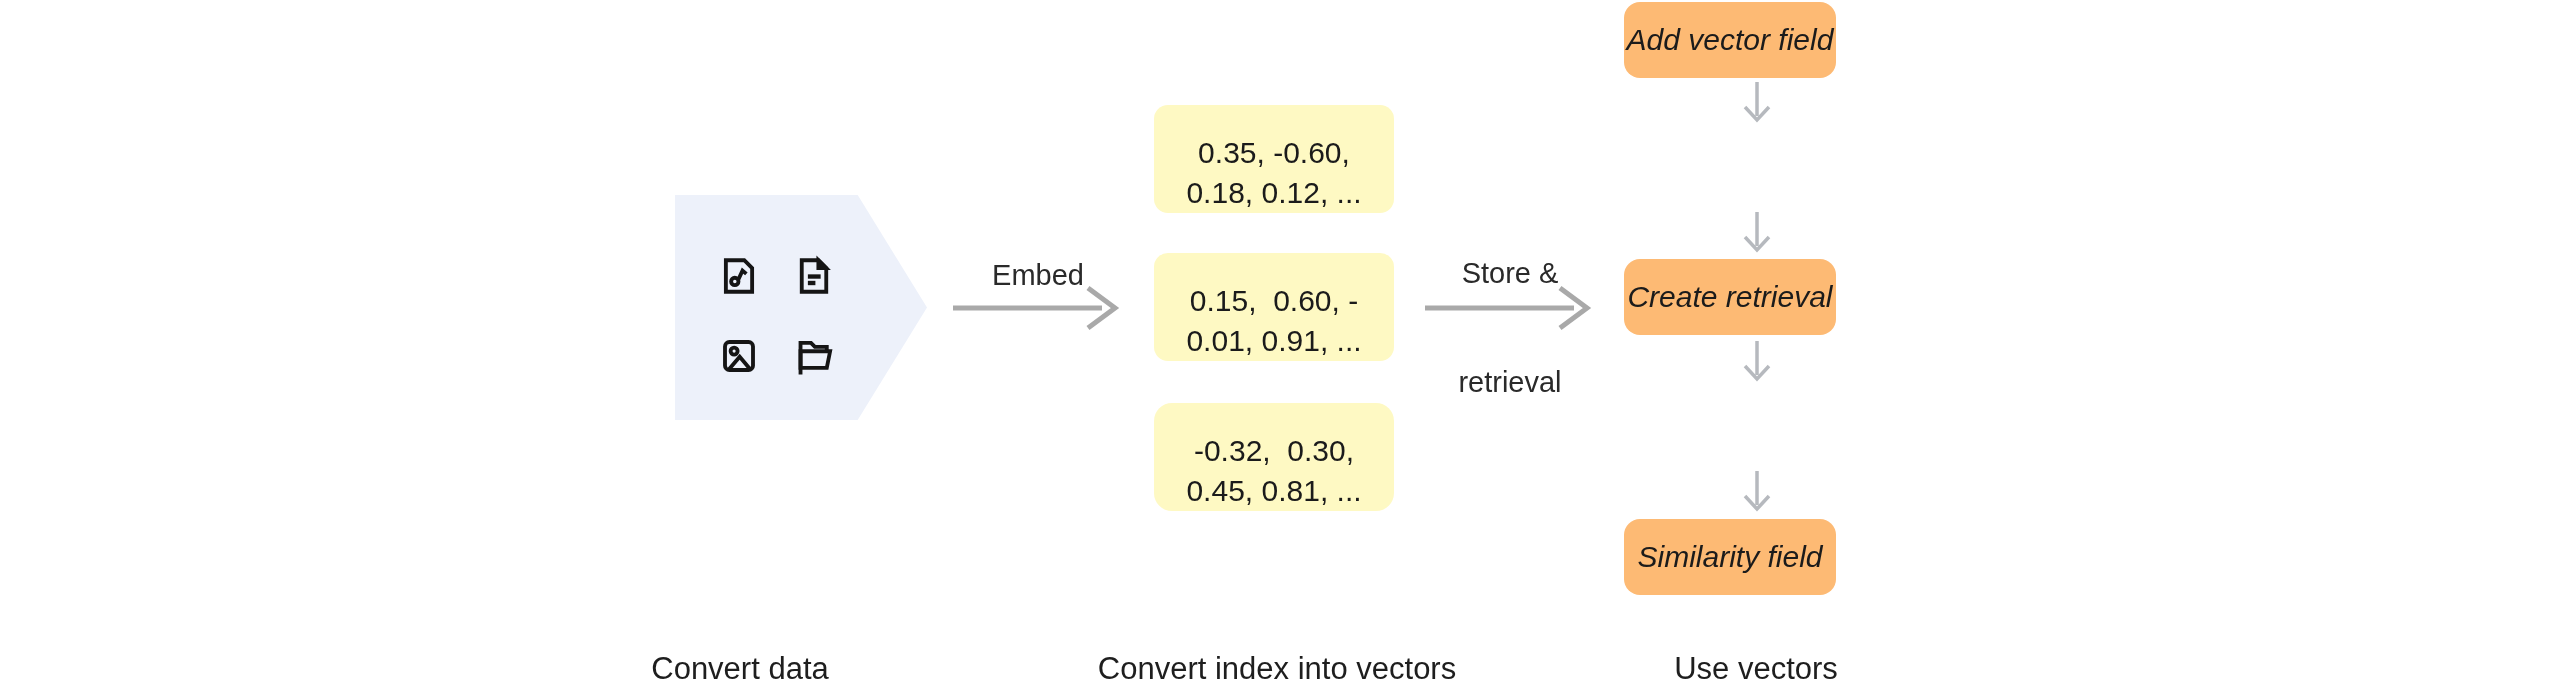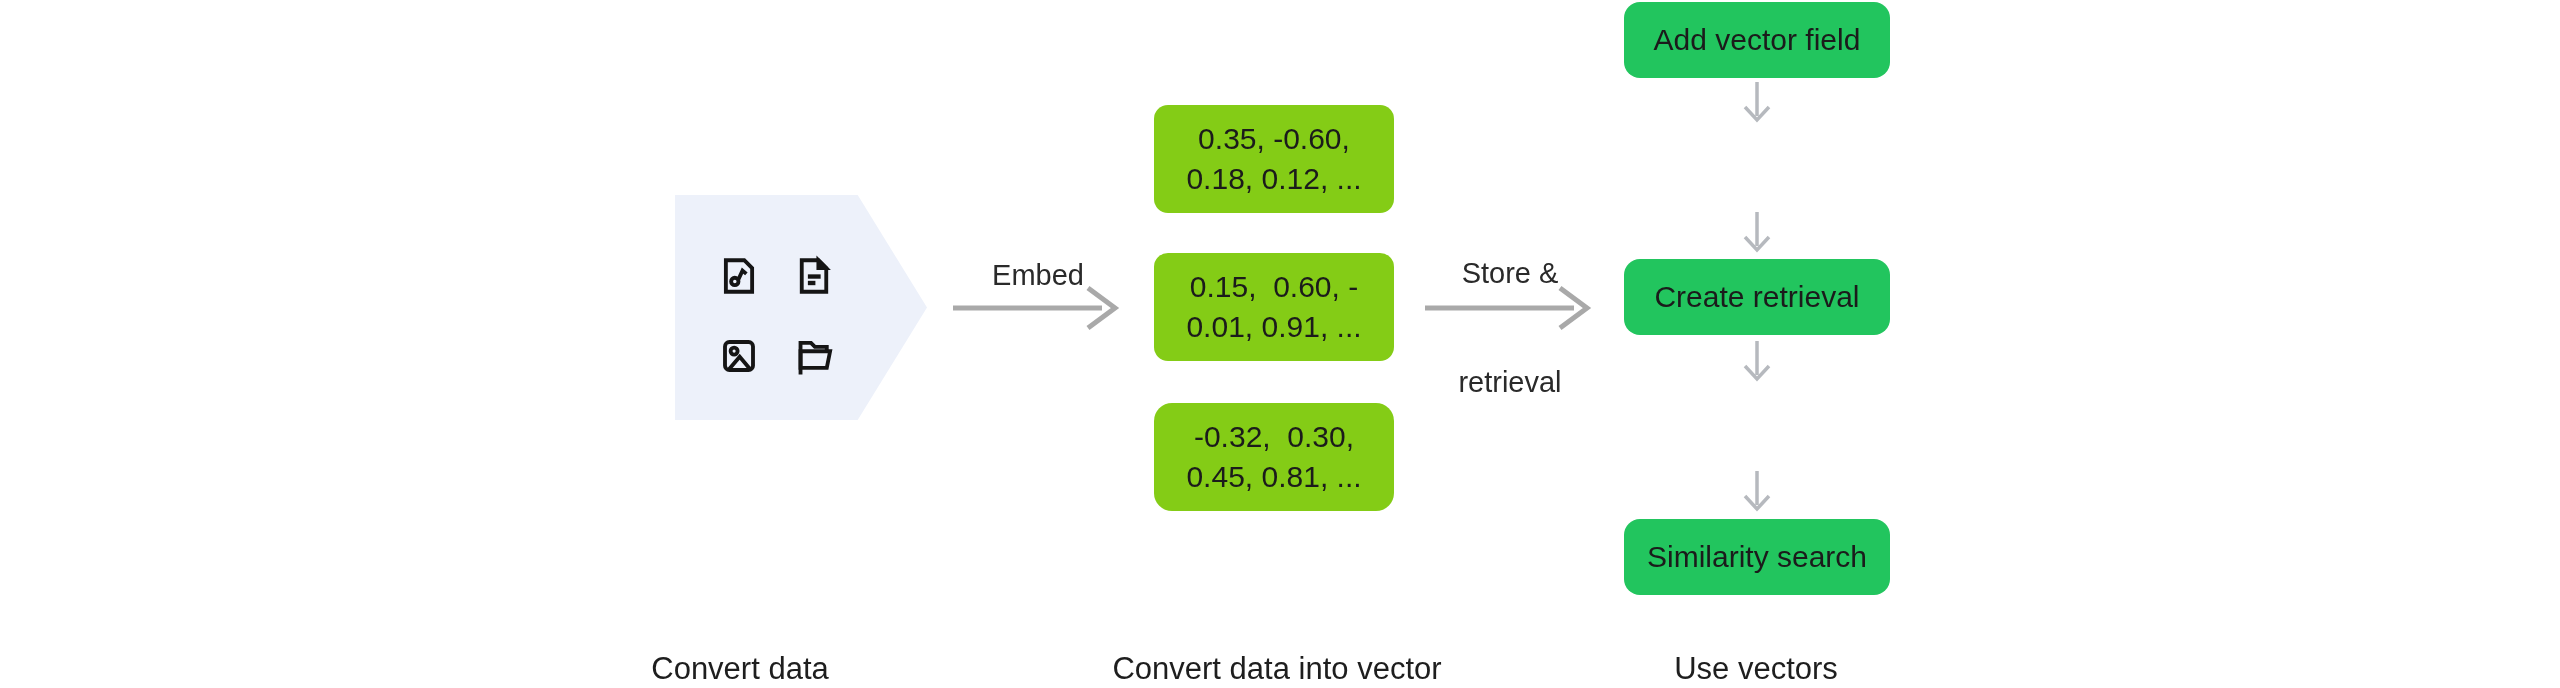--- a/index.html
+++ b/index.html
@@ -33,35 +33,35 @@
   
   .h-arrow svg { display: block; }
   .arrow-label {
     width: 180px; text-align: center;
     font-size: 29px; line-height: 34px; color: #2a2a2a;
   }
 
   
   .vec-box {
     left: 1154px; width: 240px; height: 108px;
-    background: #84cc16; border-radius: 14px;
+    background: #fef9c3; border-radius: 14px;
     display: flex; flex-direction: column;
-    align-items: center; justify-content: center;
+    align-items: center; justify-content: flex-end;
   }
   .vec-line {
     font-size: 30px; line-height: 40px; color: #1b1b1b;
     white-space: pre; text-align: center;
   }
 
   
   .step-box {
-    left: 1624px; width: 266px; height: 76px;
-    background: #22c55e; border-radius: 16px;
+    left: 1624px; width: 212px; height: 76px;
+    background: #fdba74; border-radius: 16px;
     display: flex; align-items: center; justify-content: center;
-    font-size: 30px; color: #1b1b1b;
+    font-size: 30px; color: #1b1b1b; font-style: italic;
   }
   .v-arrow { left: 1737px; width: 40px; height: 46px; }
   .v-arrow svg { display: block; }
 
   
   .stage-label {
     top: 650px; height: 38px;
     font-size: 31px; line-height: 38px; color: #1e1e1e;
     text-align: center;
   }
@@ -157,19 +157,19 @@
     </svg>
   </div>
 
   <div class="abs v-arrow" style="top:469px;">
     <svg width="40" height="46" viewBox="0 0 40 46" fill="none" stroke="#B6B9BE" stroke-width="3.5">
       <line x1="20" y1="2" x2="20" y2="36"></line>
         <polyline points="8,27 20,40 32,27"></polyline>
     </svg>
   </div>
 
-  <div class="abs step-box" style="top:519px;">Similarity search</div>
+  <div class="abs step-box" style="top:519px;">Similarity field</div>
 
   <div class="abs stage-label" style="left:640px; width:200px;">Convert data</div>
-  <div class="abs stage-label" style="left:1077px; width:400px;">Convert data into vector</div>
+  <div class="abs stage-label" style="left:1077px; width:400px;">Convert index into vectors</div>
   <div class="abs stage-label" style="left:1656px; width:200px;">Use vectors</div>
 
 </div>
 
 </body></html>

